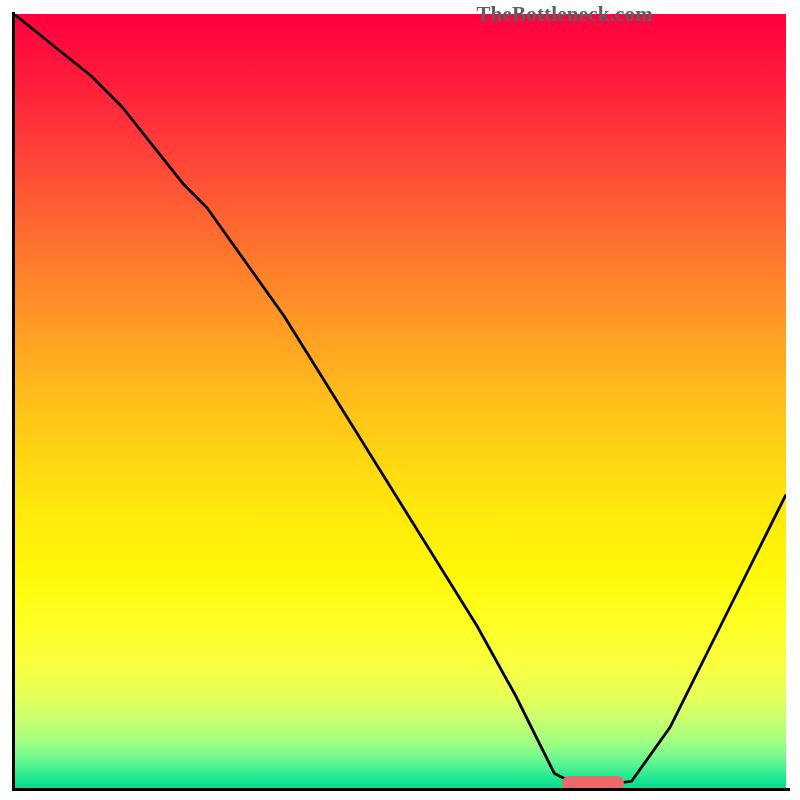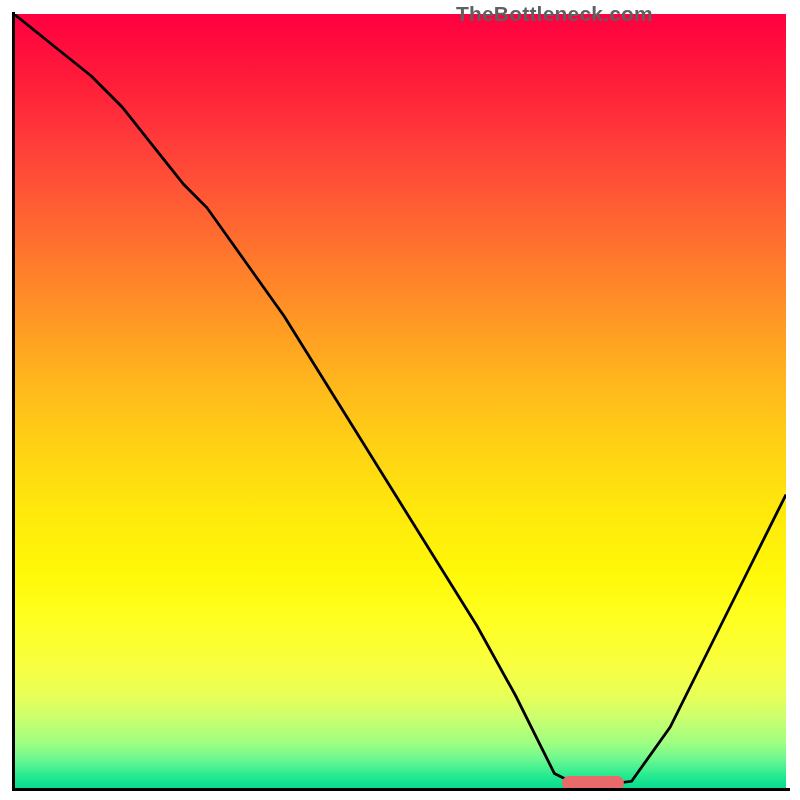--- a/index.html
+++ b/index.html
@@ -7,20 +7,21 @@
     padding: 0;
     width: 800px;
     height: 800px;
     background: #ffffff;
     font-family: Arial, sans-serif;
   }
   .chart-container {
     position: relative;
     width: 665px;
     height: 800px;
+    font-family: Liberation Serif, serif;
   }
   .plot-area {
     position: absolute;
     left: 14px;
     top: 14px;
     width: 772px;
     height: 775px;
     background: linear-gradient(to bottom,
       #ff0040 0%,
       #ff1a3a 8%,

